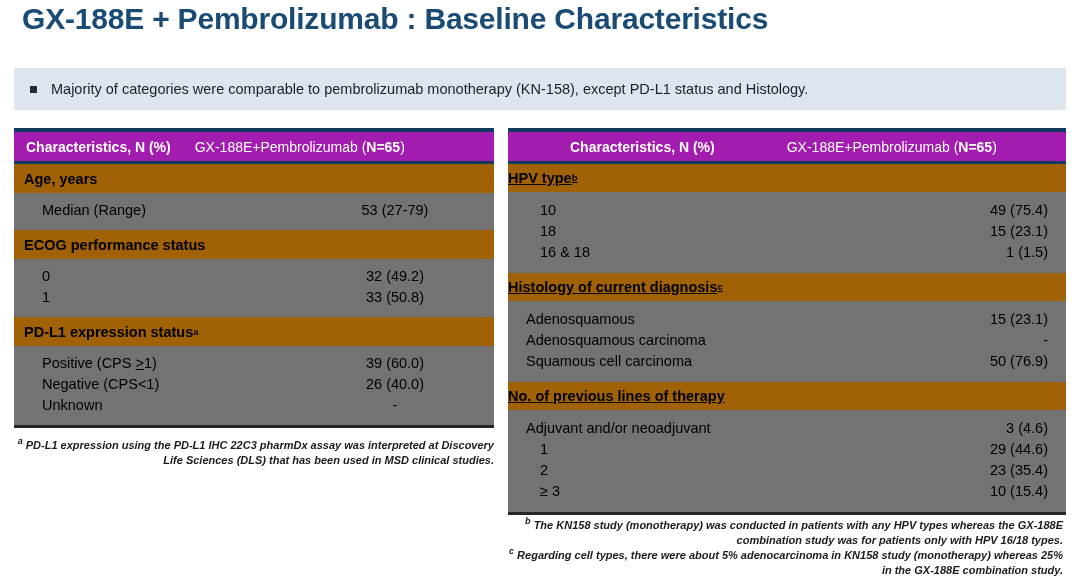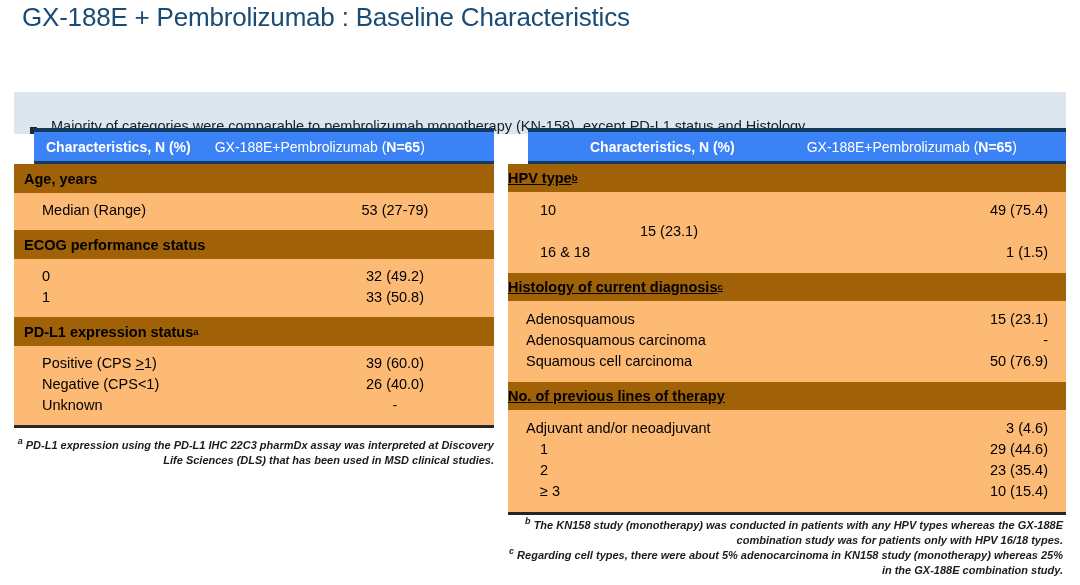--- a/index.html
+++ b/index.html
@@ -14,38 +14,37 @@
     color: #000000;
     overflow: hidden;
     position: relative;
   }
 
   
   .slide-title {
     position: absolute;
     left: 22px;
     top: 2px;
-    font-size: 26px;
-    font-weight: normal;
+    font-size: 30px;
+    font-weight: bold;
     color: #1a4b75;
     letter-spacing: -0.2px;
     white-space: nowrap;
   }
 
   
   .callout {
     position: absolute;
     left: 14px;
     top: 68px;
     width: 1052px;
     height: 42px;
     background: #dde5ee;
     display: flex;
-    align-items: flex-end;
-    margin-top: 24px;
+    align-items: center;
   }
   .callout-bullet {
     width: 7px;
     height: 7px;
     background: #1f2a36;
     margin-left: 16px;
     margin-right: 14px;
     flex: 0 0 auto;
   }
   .callout-text {
@@ -56,29 +55,28 @@
 
   
   .table {
     position: absolute;
     border-bottom: 3px solid #262626;
   }
   .table-left  { left: 14px;  top: 128px; width: 480px; }
   .table-right { left: 508px; top: 128px; width: 558px; }
 
   .thead {
-    background: #3b82f6;
+    background: #a21caf;
     border-top: 4px solid #123a5e;
     border-bottom: 3px solid #123a5e;
     display: flex;
     align-items: center;
     height: 29px;
     color: #ffffff;
     font-size: 14px;
-    margin-left: 20px;
   }
   .th-char { font-weight: bold; }
   .th-arm  { font-weight: normal; }
   .th-arm b { font-weight: bold; }
 
   
   .table-left .thead .th-char { margin-left: 12px; }
   .table-left .thead .th-arm  { margin-left: 24px; }
   
   .table-right .thead { justify-content: flex-start; }
@@ -90,21 +88,21 @@
     font-weight: bold;
     font-size: 14.5px;
     display: flex;
     align-items: center;
     box-sizing: border-box;
   }
   .table-left .section-row  { height: 29px; padding-left: 10px; }
   .table-right .section-row { height: 28px; padding-left: 0; text-decoration: underline; }
 
   .data-block {
-    background: #fdba74;
+    background: #737373;
     box-sizing: border-box;
   }
   .table-left  .data-block { padding: 7px 0 9px 0; }
   .table-right .data-block { padding: 8px 0 10px 0; }
 
   .data-row {
     display: flex;
     align-items: center;
     font-size: 14.5px;
     line-height: 21px;
@@ -218,20 +216,21 @@
       <div class="section-row">
         <span>HPV type</span>
         <sup>b</sup>
       </div>
       <div class="data-block">
         <div class="data-row sub">
           <div class="data-label">10</div>
           <div class="data-value">49 (75.4)</div>
         </div>
         <div class="data-row sub">
+          <div class="data-label">18</div>
           <div class="data-value">15 (23.1)</div>
         </div>
         <div class="data-row sub">
           <div class="data-label">16 &amp; 18</div>
           <div class="data-value">1 (1.5)</div>
         </div>
       </div>
       <div class="section-row">
         <span>Histology of current diagnosis</span>
         <sup>c</sup>

